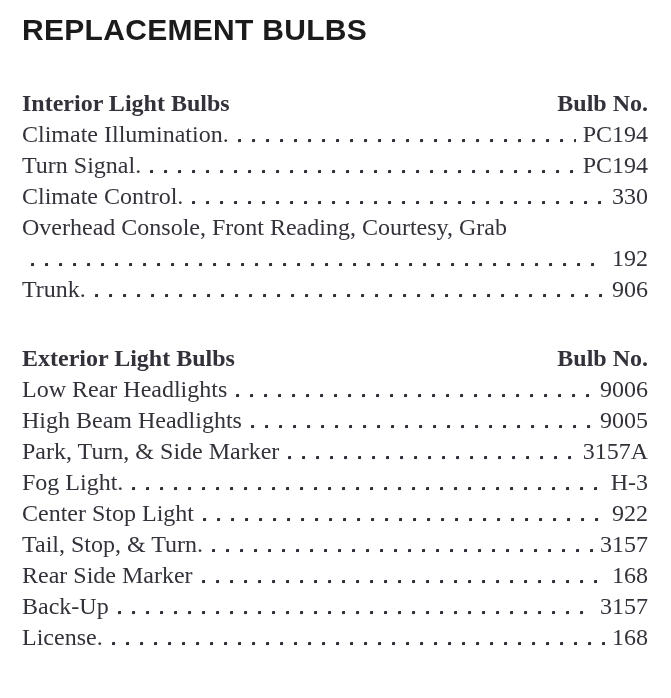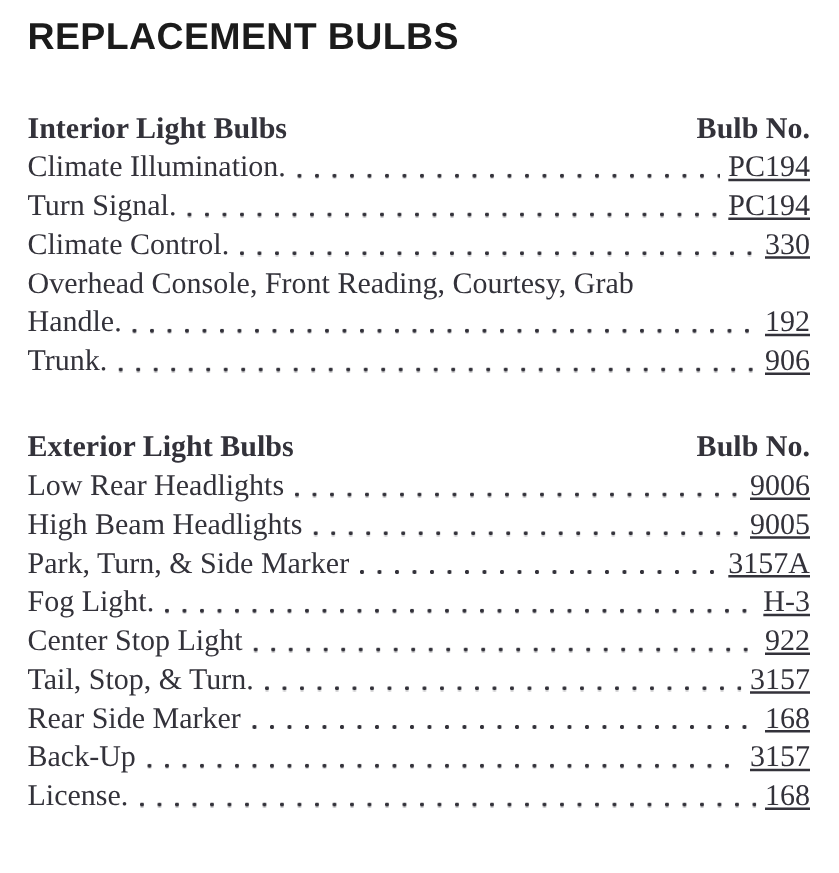--- a/index.html
+++ b/index.html
@@ -44,21 +44,21 @@
     font-weight: bold;
     flex: 1 1 auto;
   }
   .row.head .colhead { font-weight: bold; }
   .preline {
     font-size: 24px;
     line-height: 31px;
     white-space: nowrap;
   }
   .label { flex: 0 0 auto; }
-  .value { flex: 0 0 auto; text-align: right; text-decoration: underline; }
+  .value { flex: 0 0 auto; text-align: right; }
   .leader {
     flex: 1 1 auto;
     align-self: stretch;
     margin: 0 7px;
     min-width: 14px;
     background-image: radial-gradient(circle at 1.6px 1.6px, var(--ink) 1.45px, rgba(0,0,0,0) 1.95px);
     background-size: 14px 4px;
     background-repeat: repeat-x;
     background-position: 2px calc(100% - 7px);
   }
@@ -84,21 +84,20 @@
           <span class="leader"></span>
           <span class="value">PC194</span>
         </div>
         <div class="row">
           <span class="label">Climate Control.</span>
           <span class="leader"></span>
           <span class="value">330</span>
         </div>
         <div class="preline">Overhead Console, Front Reading, Courtesy, Grab</div>
         <div class="row">
-          <span class="label">Handle.</span>
           <span class="leader"></span>
           <span class="value">192</span>
         </div>
         <div class="row">
           <span class="label">Trunk.</span>
           <span class="leader"></span>
           <span class="value">906</span>
         </div>
       </section>
       <section class="bulb-section">

